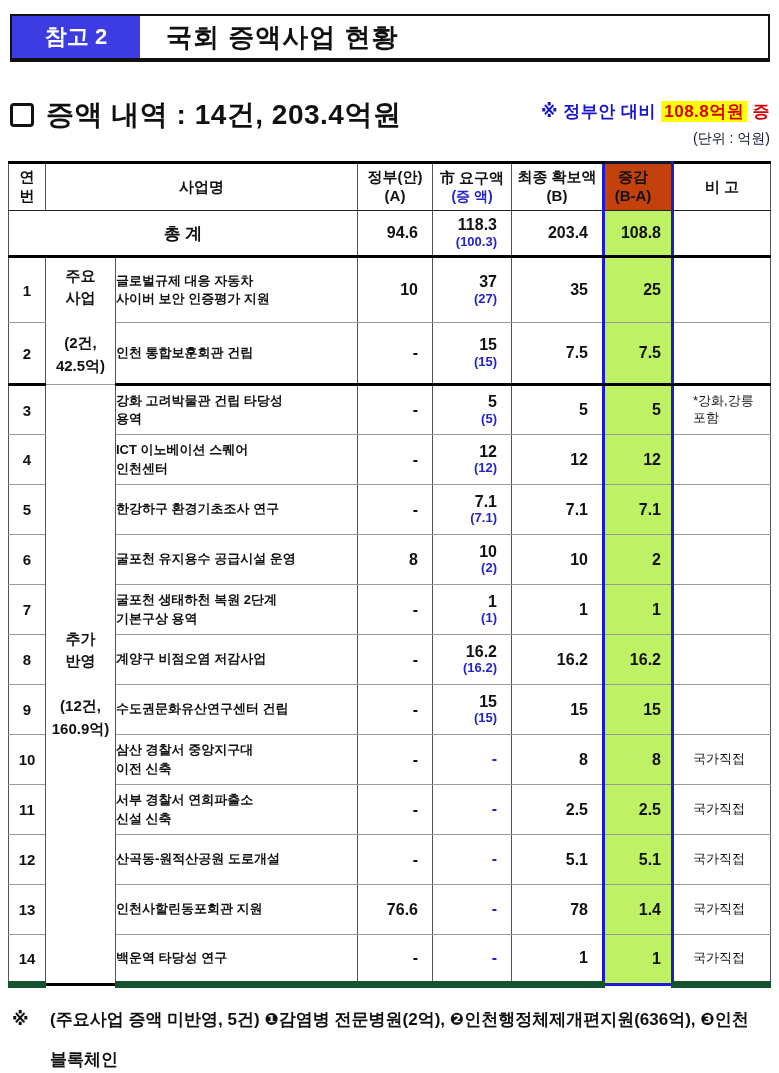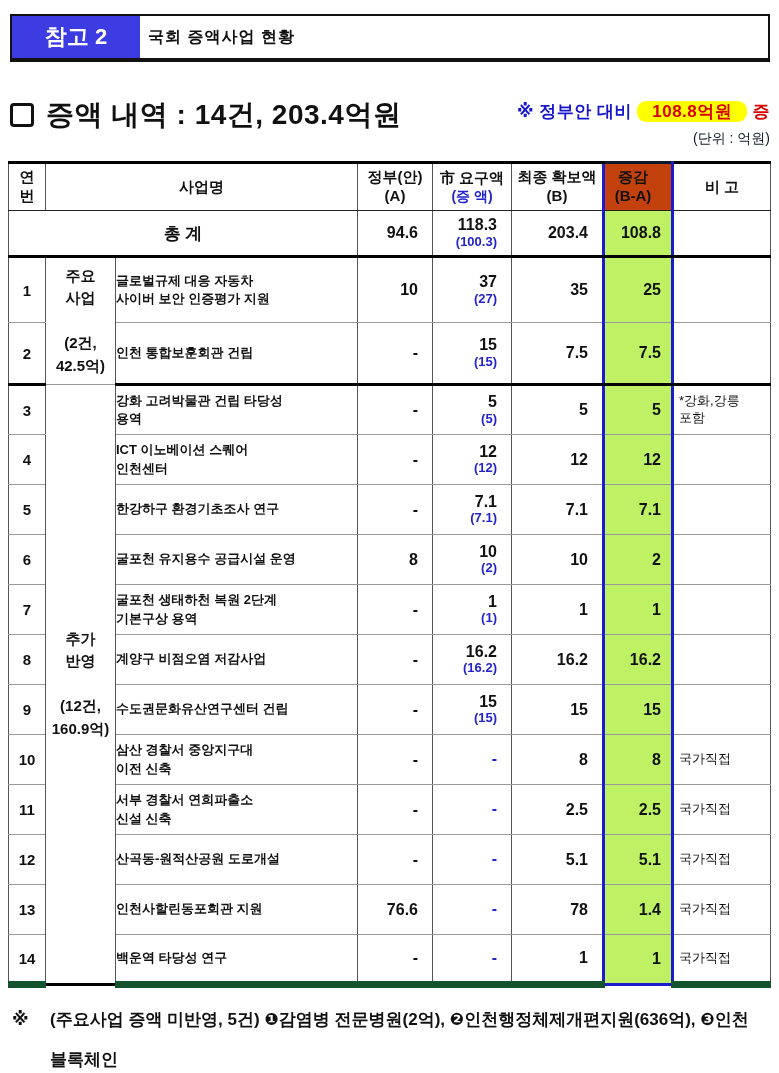--- a/index.html
+++ b/index.html
@@ -4,31 +4,31 @@
 <style>
   * { margin:0; padding:0; box-sizing:border-box; }
   html,body { width:779px; height:1073px; background:#ffffff; overflow:hidden;
               font-family:"Liberation Sans","DejaVu Sans",sans-serif; color:#111; }
 
   
   .titlebar { margin:14px 9px 0 10px; height:48px; border:2px solid #111;
               border-bottom:4px solid #111; display:flex; background:#fff; }
   .badge { width:128px; background:#3c3ce2; color:#fff; display:flex;
            align-items:center; justify-content:center; font-size:22px; font-weight:bold; }
-  .titletext { flex:1; display:flex; align-items:center; padding-left:8px;
-               font-size:16px; font-weight:bold; letter-spacing:1px; }
+  .titletext { flex:1; display:flex; align-items:center; padding-left:26px;
+               font-size:26px; font-weight:bold; letter-spacing:1px; }
 
   
   .sect { margin:34px 9px 0 10px; display:flex; justify-content:space-between; align-items:flex-start; }
   .secttitle { font-size:28px; font-weight:bold; display:flex; align-items:center; letter-spacing:0.5px; }
   .sqr { width:24px; height:24px; border:3px solid #111; border-radius:4px;
          display:inline-block; margin-right:12px; flex:0 0 auto; }
   .noteblock { text-align:right; padding-top:4px; }
   .note-main { font-size:17px; font-weight:bold; color:#1515cc; letter-spacing:0.5px; }
-  .hl { background:#ffff00; color:#d60000; padding:1px 15px;border-radius:9px; }
+  .hl { background:#ffff00; color:#d60000; padding:1px 3px; }
   .incr { color:#d60000; }
   .unit { font-size:14px; font-weight:normal; color:#0f172a; margin-top:7px; }
 
   
   table { border-collapse:collapse; table-layout:fixed; width:762px; margin:13px 0 0 8px;
           border-top:3px solid #000; border-bottom:3px solid #000; }
   th,td { border-left:1px solid #555; border-right:1px solid #555;
           border-top:1px solid #999; border-bottom:1px solid #999;
           vertical-align:middle; white-space:pre-line; }
   thead th { border-top:3px solid #000; border-bottom:1px solid #222;
@@ -44,21 +44,21 @@
   tr.r2 td { border-bottom:3px solid #000; }
   tr.std { height:50px; }
 
   .c-no { text-align:center; font-weight:bold; font-size:15px; }
   .c-grp { text-align:center; font-weight:bold; font-size:15px; line-height:1.5; }
   .c-name { text-align:left; font-weight:bold; font-size:13px; line-height:1.4; }
   .c-total-label { text-align:center; font-weight:bold; font-size:17px; }
   .num { text-align:right; padding-right:14px; font-weight:bold; font-size:16px;margin-top:28px; }
   .main { font-size:16px; font-weight:bold; line-height:1.15; }
   .subv { font-size:13px; font-weight:bold; color:#2323cc; line-height:1.15; }
-  .c-rem { text-align:left; padding-left:5px; font-weight:normal; font-size:13px; line-height:1.3; white-space:pre-line; }
+  .c-rem { text-align:left; padding-left:19px; font-weight:normal; font-size:13px; line-height:1.3; white-space:pre-line; }
 
   .c-diff { border-left:3px solid #1b1bd0; border-right:3px solid #1b1bd0; background:#bef264; padding-right:10px; }
   thead .c-diff { border-top:3px solid #0f172a; background:#c2410c; }
   tr.last td { border-bottom:7px solid #14532d; }
   tr.last .c-diff { border-bottom:3px solid #1b1bd0; }
 
   
   .footnote { margin:12px 9px 0 12px; display:flex; font-size:17px; font-weight:bold; line-height:2.35; }
   .fn-marker { width:38px; flex:0 0 auto; }
   .fn-text { flex:1; }

